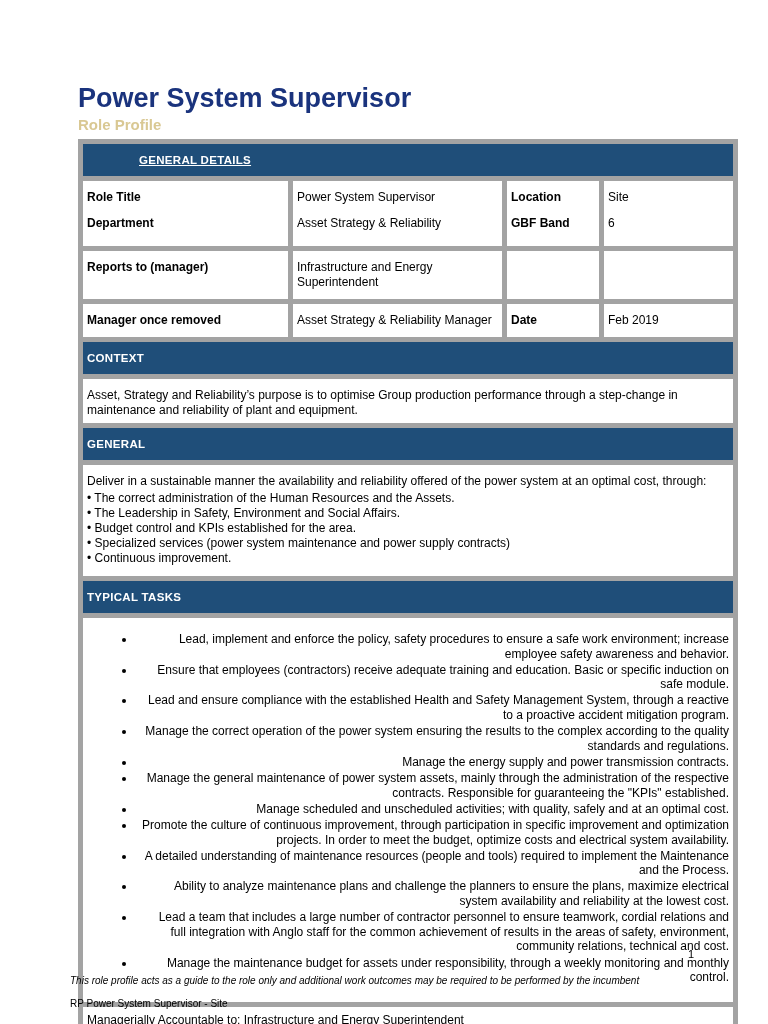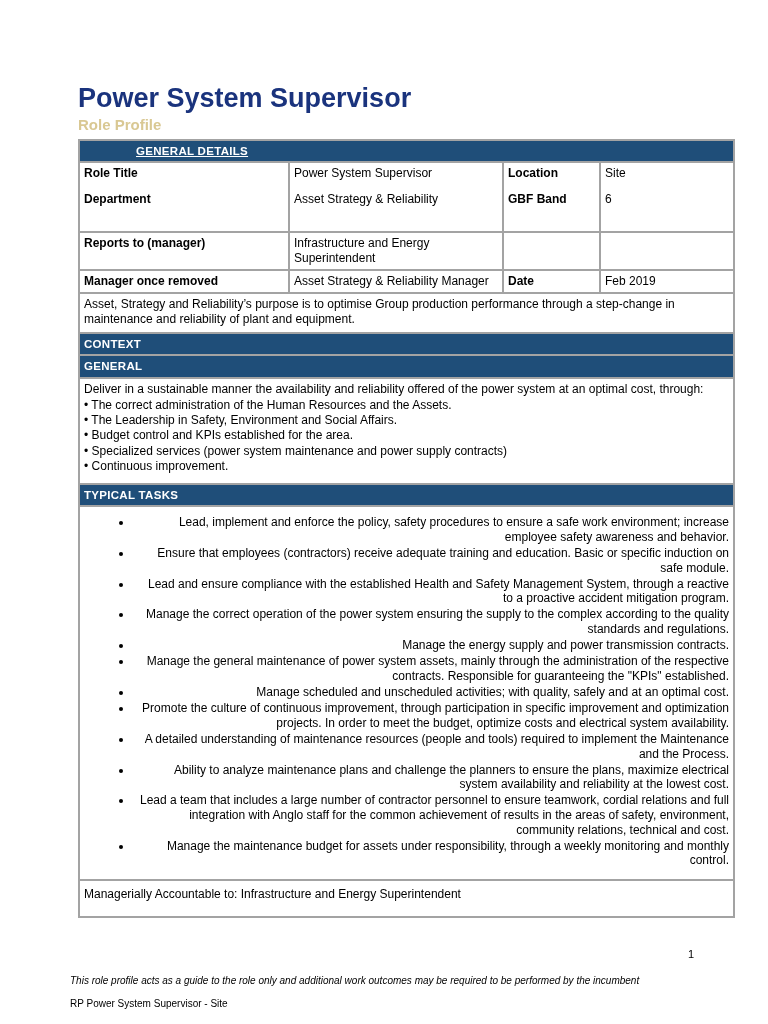--- a/index.html
+++ b/index.html
@@ -9,21 +9,21 @@
     font-family:"Liberation Sans", sans-serif;
     color:#000;
     position:relative;
     overflow:hidden;
   }
   .content { position:absolute; left:78px; top:84px; width:655px; }
   .title { font-size:27px; font-weight:bold; color:var(--title_color,#1A337D); line-height:1.1; }
   .subtitle { font-size:15px; font-weight:bold; color:var(--subtitle_color,#D9C893); line-height:1.1; margin-top:3px; }
 
   table.rp { border-collapse:collapse; width:655px; margin-top:6px; font-size:12px; table-layout:fixed; }
-  table.rp td { border:2px solid #a3a3a3; vertical-align:top; padding:3px 4px; line-height:1.24; }
+  table.rp td { border:5px solid #a3a3a3; vertical-align:top; padding:9px 4px; line-height:1.24; }
   td.bar {
     background:var(--bar_color,#1F4E79);
     color:var(--bar_text_color,#fff);
     font-weight:bold; font-size:11.5px; letter-spacing:0.3px;
     padding:5px 4px 4px 4px;
   }
   td.bar .indent { margin-left:52px; text-decoration:underline; }
   td.label { font-weight:bold; }
   td.stack div + div { margin-top:11px; }
   td.vmid { vertical-align:middle; }
@@ -96,24 +96,24 @@
       </tr>
 
       <tr>
         <td class="label">Manager once removed</td>
         <td>Asset Strategy &amp; Reliability Manager</td>
         <td class="label">Date</td>
         <td>Feb 2019</td>
       </tr>
 
       <tr>
-        <td colspan="4" class="cell-body">Asset, Strategy and Reliability’s purpose is to optimise Group production performance through a step-change in maintenance and reliability of plant and equipment.</td>
+        <td class="bar" colspan="4">CONTEXT</td>
       </tr>
       <tr>
-        <td class="bar" colspan="4">CONTEXT</td>
+        <td colspan="4" class="cell-body">Asset, Strategy and Reliability’s purpose is to optimise Group production performance through a step-change in maintenance and reliability of plant and equipment.</td>
       </tr>
 
       <tr>
         <td class="bar" colspan="4">GENERAL</td>
       </tr>
       <tr>
         <td colspan="4" class="cell-body">
           <div class="intro">Deliver in a sustainable manner the availability and reliability offered of the power system at an optimal cost, through:</div>
           <ul class="plain">
                 <li>The correct administration of the Human Resources and the Assets.</li>
@@ -127,21 +127,21 @@
 
       <tr>
         <td class="bar" colspan="4">TYPICAL TASKS</td>
       </tr>
       <tr>
         <td colspan="4">
           <ul class="tasks">
                 <li>Lead, implement and enforce the policy, safety procedures to ensure a safe work environment; increase employee safety awareness and behavior.</li>
                 <li>Ensure that employees (contractors) receive adequate training and education. Basic or specific induction on safe module.</li>
                 <li>Lead and ensure compliance with the established Health and Safety Management System, through a reactive to a proactive accident mitigation program.</li>
-                <li>Manage the correct operation of the power system ensuring the supply to the complex according to the quality standards and regulations.</li>
+                <li>Manage the correct operation of the power system ensuring the results to the complex according to the quality standards and regulations.</li>
                 <li>Manage the energy supply and power transmission contracts.</li>
                 <li>Manage the general maintenance of power system assets, mainly through the administration of the respective contracts. Responsible for guaranteeing the "KPIs" established.</li>
                 <li>Manage scheduled and unscheduled activities; with quality, safely and at an optimal cost.</li>
                 <li>Promote the culture of continuous improvement, through participation in specific improvement and optimization projects. In order to meet the budget, optimize costs and electrical system availability.</li>
                 <li>A detailed understanding of maintenance resources (people and tools) required to implement the Maintenance and the Process.</li>
                 <li>Ability to analyze maintenance plans and challenge the planners to ensure the plans, maximize electrical system availability and reliability at the lowest cost.</li>
                 <li>Lead a team that includes a large number of contractor personnel to ensure teamwork, cordial relations and full integration with Anglo staff for the common achievement of results in the areas of safety, environment, community relations, technical and cost.</li>
                 <li>Manage the maintenance budget for assets under responsibility, through a weekly monitoring and monthly control.</li>
               </ul>
         </td>

